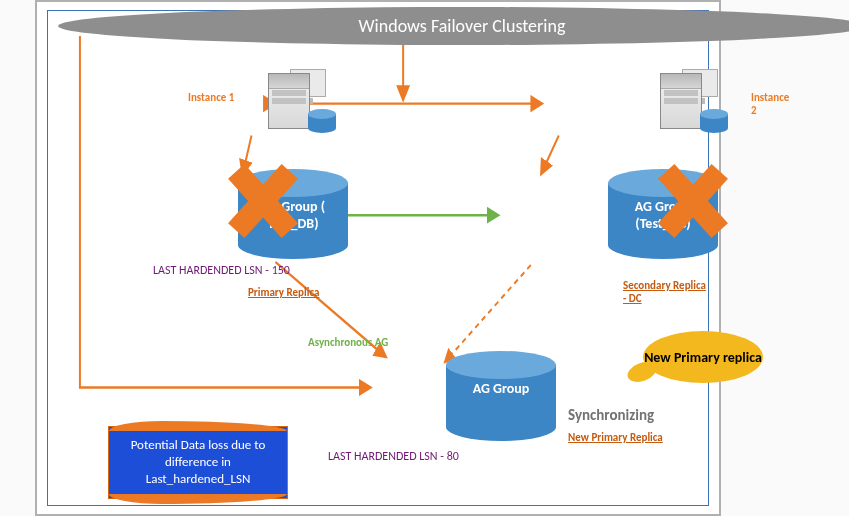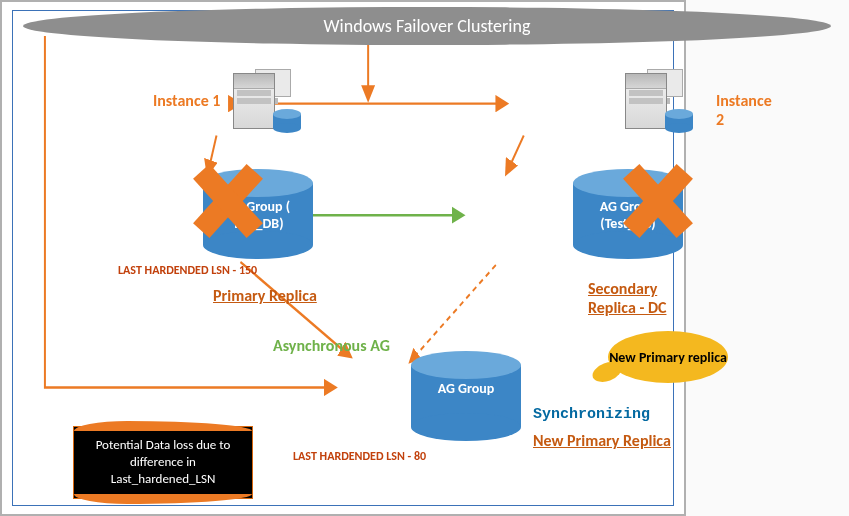--- a/index.html
+++ b/index.html
@@ -1,27 +1,27 @@
 <!DOCTYPE html>
 <html><head>
 <meta charset="utf-8">
 <style>
   * { box-sizing: border-box; margin: 0; padding: 0; }
   body { font-family: Calibri, Arial, sans-serif; background: #fafafa; }
-  .outer { width: 686px; height: 516px; border: 2px solid #b0b0b0; background: #fff; position: relative; }
+  .outer { width: 686px; height: 516px; border: 2px solid #b0b0b0; background: #fff; position: relative; margin-left: 35px; }
   .inner { position: absolute; top: 8px; left: 10px; right: 10px; bottom: 8px; border: 1px solid #3b72b8; }
   .stage { position: absolute; inset: 0; }
   svg.conn { position: absolute; inset: 0; width: 100%; height: 100%; }
   .ellipse-banner { position: absolute; left: 10px; top: -4px; width: 808px; height: 38px; background: #8e8e8e; border-radius: 50% / 50%; display: flex; align-items: center; justify-content: center; color: #fff; font-size: 18px; }
-  .label { position: absolute; font-weight: bold; font-size: 16px; }
+  .label { position: absolute; font-weight: bold; font-size: 11px; }
   .orange { color: #ec7a24; }
   .green  { color: #6fb24a; }
   .darkorange { color: #c55a11; text-decoration: underline; }
-  .red   { color: #c2410c; font-size: 12px; font-weight: bold; }
-  .blue  { color: #0369a1; font-weight: bold; font-family: Liberation Mono, monospace; }
+  .red   { color: #701a75; font-size: 12px; font-weight: normal; }
+  .blue  { color: #737373; font-weight: bold; }
   .server { position: absolute; width: 70px; height: 60px; }
   .server .tower { position: absolute; left: 0; top: 0; width: 42px; height: 56px; background: linear-gradient(#f3f3f3,#d8d8d8); border: 1px solid #888; }
   .server .tower::before { content:''; position:absolute; left:0; right:0; top:0; height:14px; background: linear-gradient(#b8b8b8,#d6d6d6); border-bottom:1px solid #aaa; }
   .server .tower::after { content:''; position:absolute; left:3px; right:3px; top:16px; height:6px; background:#c2c2c2; box-shadow: 0 8px 0 #c2c2c2; }
   .server .monitor { position:absolute; left:22px; top:-4px; width:36px; height:28px; background:#eaeaea; border:1px solid #aaa; }
   .server .monitor::after { content:''; position:absolute; left:14px; top:28px; width:8px; height:6px; background:#bbb; }
   .server .disk { position:absolute; left:40px; top:36px; width:28px; height:24px; }
   .disk .cyl-body { position:absolute; left:0; top:5px; width:28px; height:14px; background:#3c86c6; }
   .disk .cyl-top  { position:absolute; left:0; top:0; width:28px; height:10px; background:#6aa9db; border-radius:50%; }
   .disk .cyl-bot  { position:absolute; left:0; top:14px; width:28px; height:10px; background:#3c86c6; border-radius:50%; }
@@ -30,21 +30,21 @@
   .db .top   { position:absolute; left:0; top:0; width:110px; height:28px; background:#6aa9db; border-radius:50%; }
   .db .bot   { position:absolute; left:0; top:62px; width:110px; height:28px; background:#3c86c6; border-radius:50%; }
   .db .text  { position:absolute; left:0; top:30px; width:110px; text-align:center; color:#fff; font-size:14px; line-height:1.2; font-weight:bold; }
   .db .text span { display:block; }
   .cross { position:absolute; width:80px; height:80px; }
   .cross::before, .cross::after { content:''; position:absolute; left:50%; top:0; width:22px; height:80px; background:#ec7a24; transform-origin:center; }
   .cross::before { transform: translateX(-50%) rotate(42deg); }
   .cross::after  { transform: translateX(-50%) rotate(-42deg); }
   .callout { position:absolute; width:120px; height:52px; background:#f4b81f; border-radius:50%; display:flex; align-items:center; justify-content:center; text-align:center; font-size:14px; font-weight:bold; color:#000; }
   .callout .tail { position:absolute; left:-16px; top:32px; width:30px; height:18px; background:#f4b81f; border-radius:50%; transform: rotate(-20deg); }
-  .ribbon { position:absolute; width:180px; padding:10px 21px; background:#000000; color:#fff; font-size:13px; text-align:center; line-height:1.3; border: 1px solid #d8680f; }
+  .ribbon { position:absolute; width:180px; padding:10px 21px; background:#1d4ed8; color:#fff; font-size:13px; text-align:center; line-height:1.3; border: 1px solid #d8680f; }
   .ribbon::before, .ribbon::after { content:''; position:absolute; width:100%; height:10px; left:0; background:#ec7a24; }
   .ribbon::before { top:-6px; border-radius: 30% 70% 30% 70% / 100% 100% 0 0; }
   .ribbon::after  { bottom:-6px; border-radius: 70% 30% 70% 30% / 0 0 100% 100%; }
 </style>
 </head>
 <body>
 
 <div class="outer">
   <div class="inner">
     <div class="stage">

